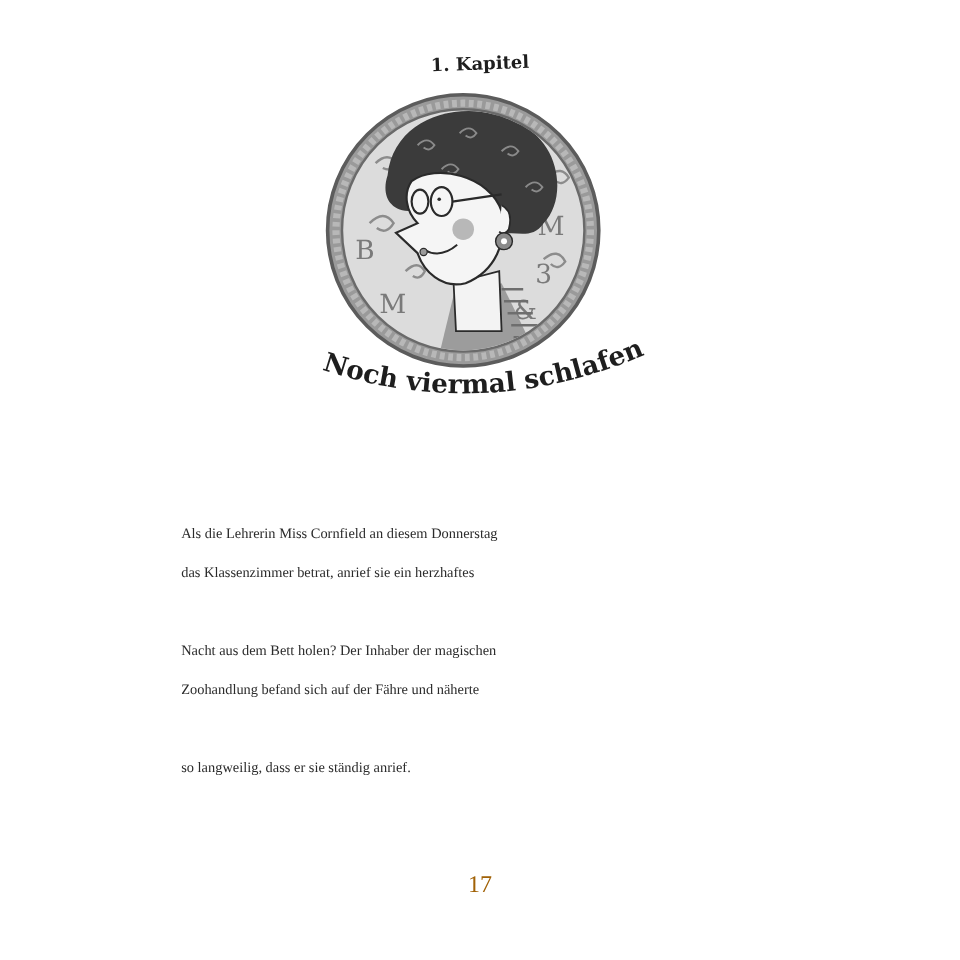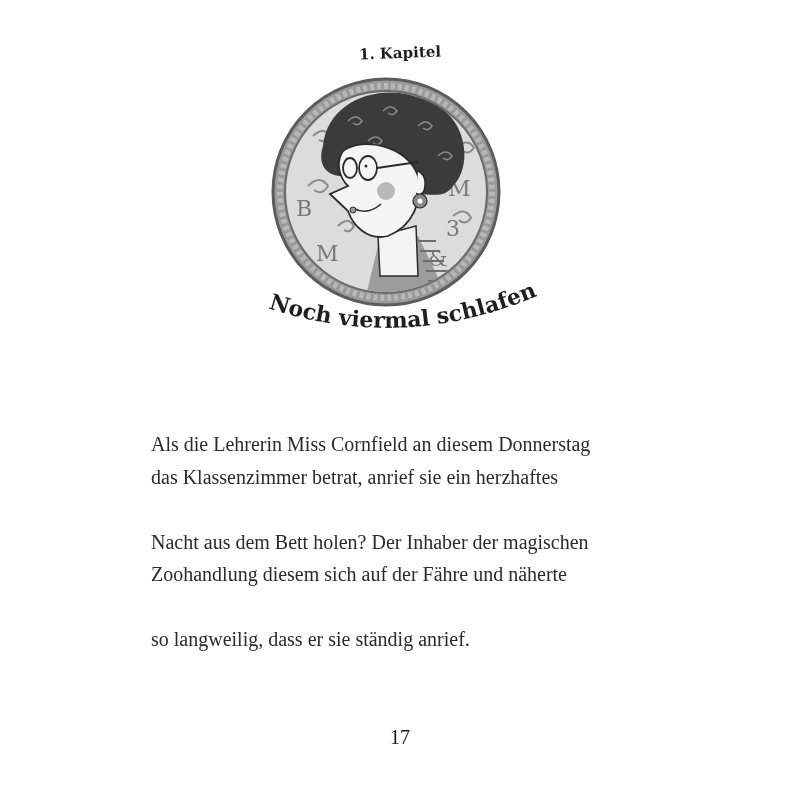--- a/index.html
+++ b/index.html
@@ -40,36 +40,36 @@
       top: 270px;
       width: 300px;
       height: 90px;
     }
     .body-text {
       position: absolute;
       left: 151px;
       top: 428px;
       width: 520px;
       font-family: "Liberation Serif", "DejaVu Serif", serif;
-      font-size: 20px;
+      font-size: 12px;
       line-height: 32.5px;
       color: #2b2b2b;
     }
     .body-text p {
       margin: 0;
     }
     .page-number {
       position: absolute;
       top: 726px;
       left: 0;
       width: 800px;
       text-align: center;
       font-family: "Liberation Serif", serif;
       font-size: 20px;
-      color: #0f172a;
+      color: #a16207;
     }
   </style>
 </head>
 <body>
 
 <div class="chapter-label">1. Kapitel</div>
 
 <svg class="illustration" viewBox="0 0 236 232" xmlns="http://www.w3.org/2000/svg">
   <defs>
     <clipPath id="inner-clip">
@@ -149,19 +149,19 @@
 </svg>
 
 <div class="body-text">
   <p>
     <span>Als die Lehrerin Miss Cornfield an diesem Donnerstag</span><br>
     <span>das Klassenzimmer betrat, anrief sie ein herzhaftes</span><br>
   </p>
   <p>
     <br>
     <span>Nacht aus dem Bett holen? Der Inhaber der magischen</span><br>
-    <span>Zoohandlung diesem sich auf der Fähre und näherte</span><br>
+    <span>Zoohandlung befand sich auf der Fähre und näherte</span><br>
     <br>
     <span>so langweilig, dass er sie ständig anrief.</span>
   </p>
 </div>
 
 <div class="page-number">17</div>
 
 </body></html>

